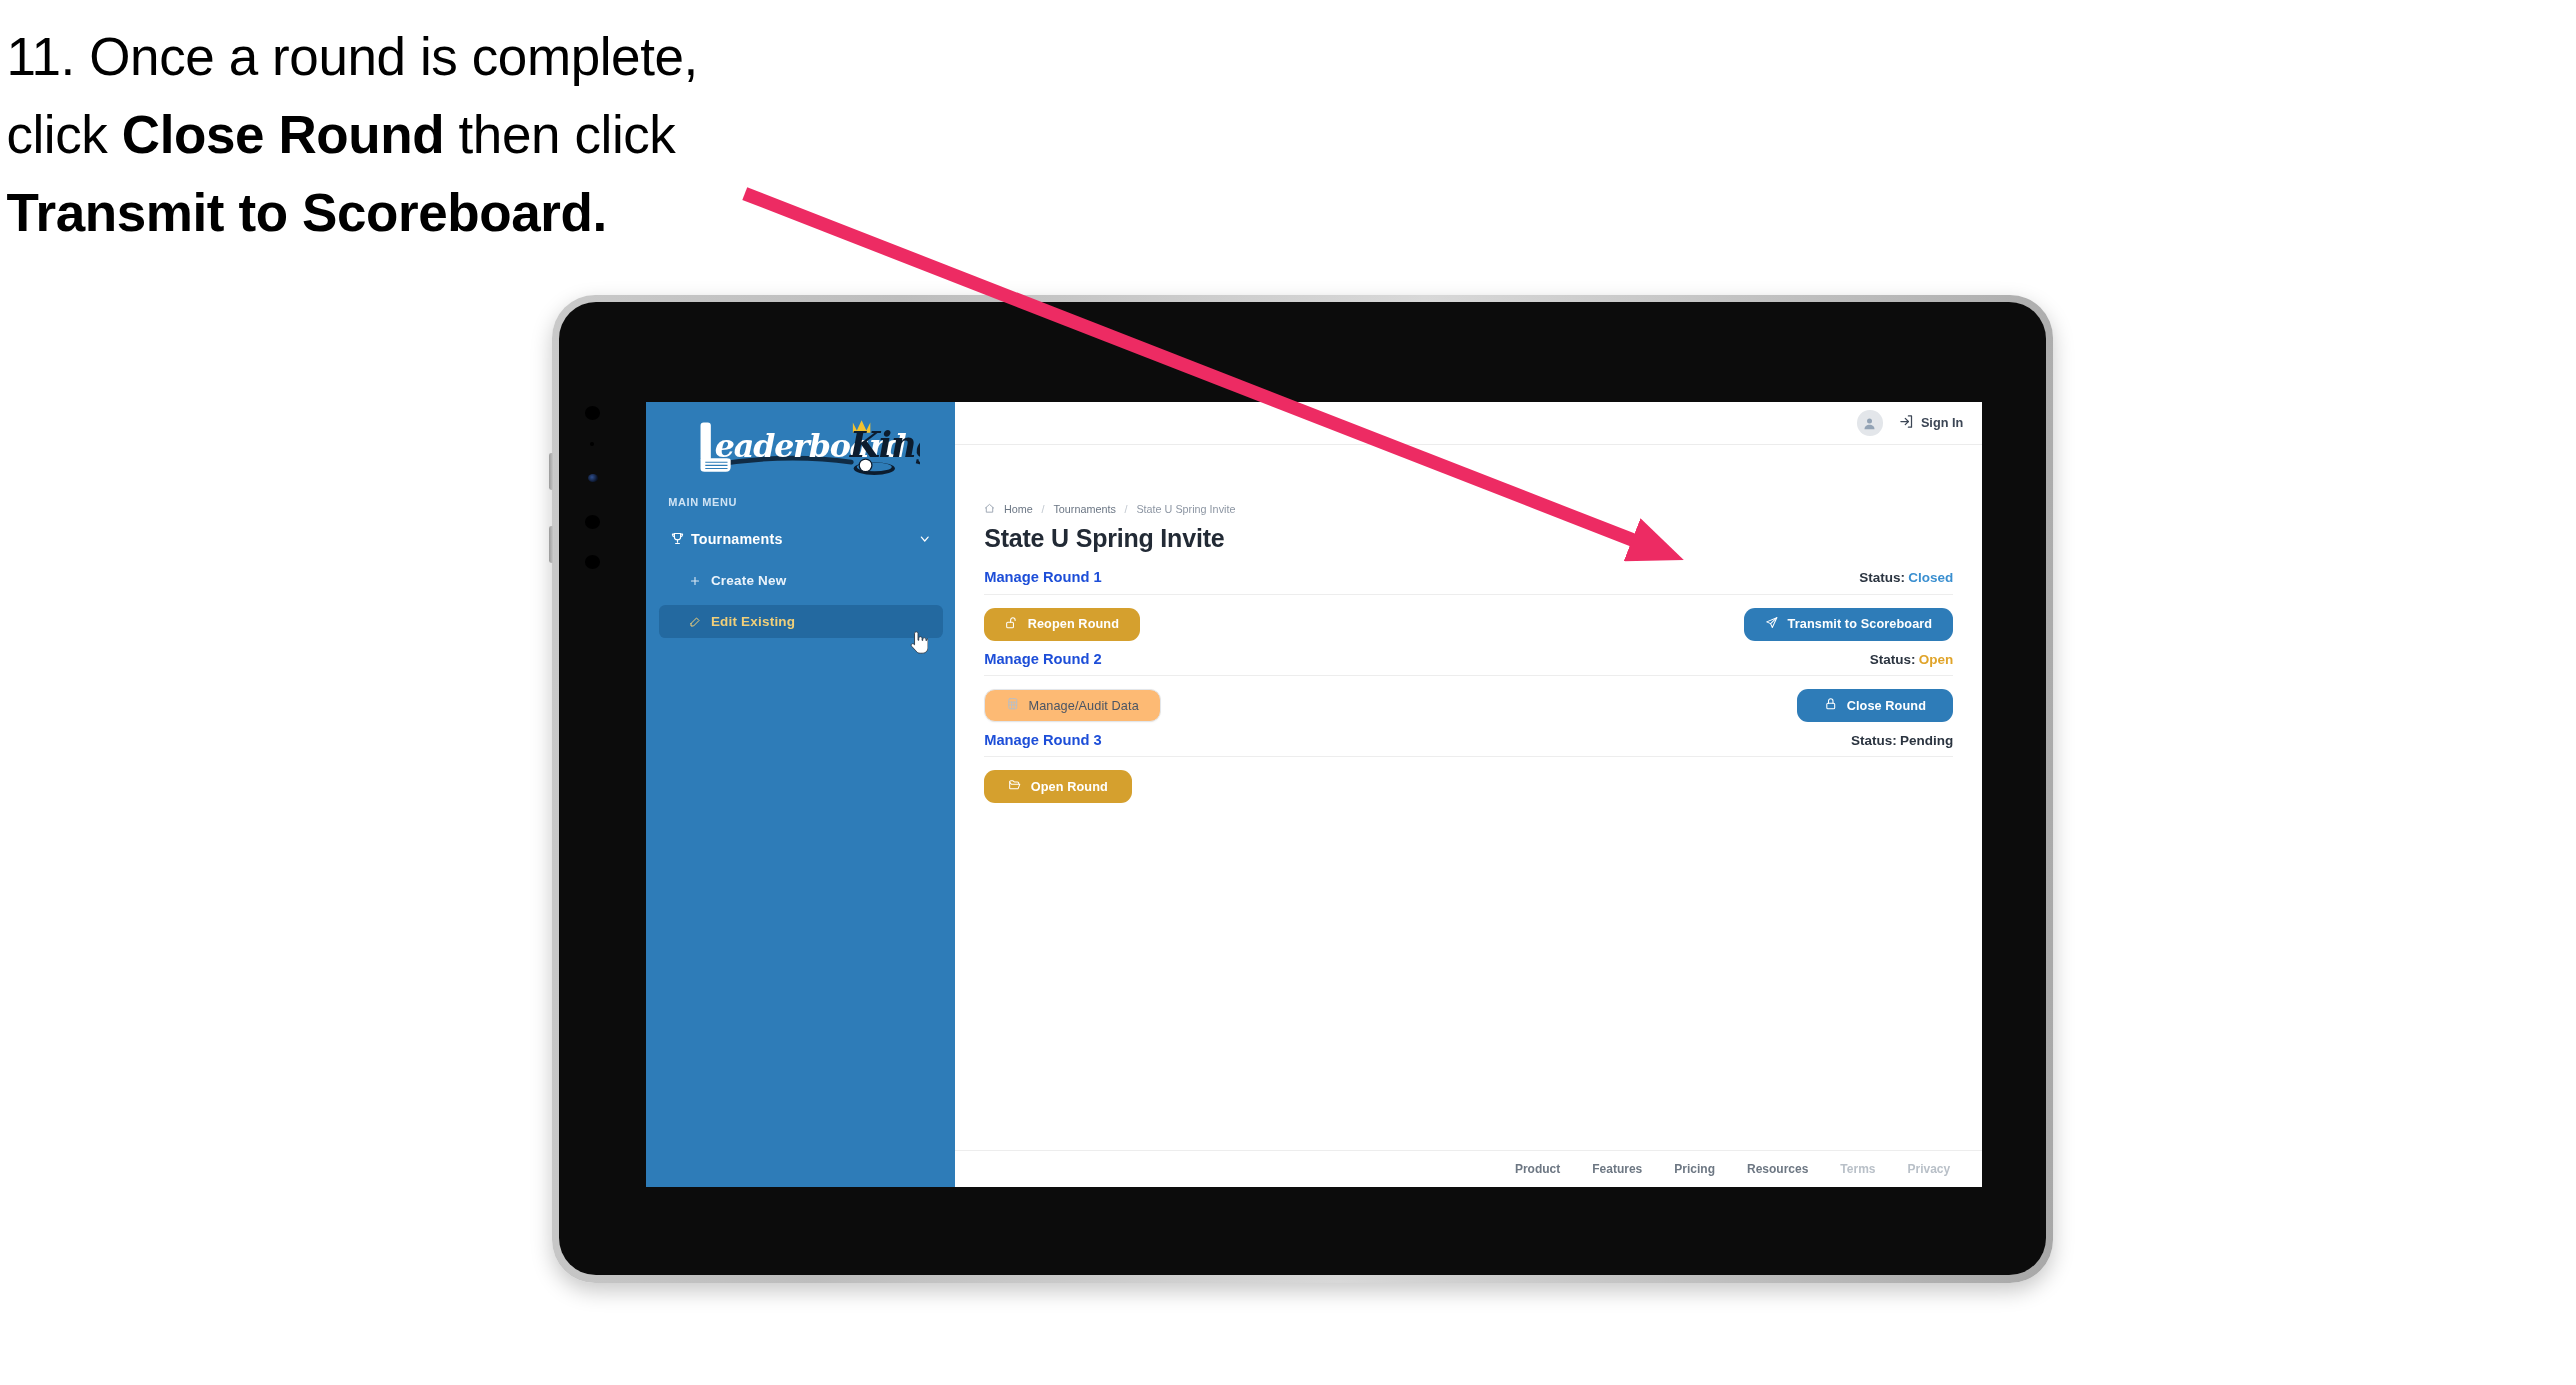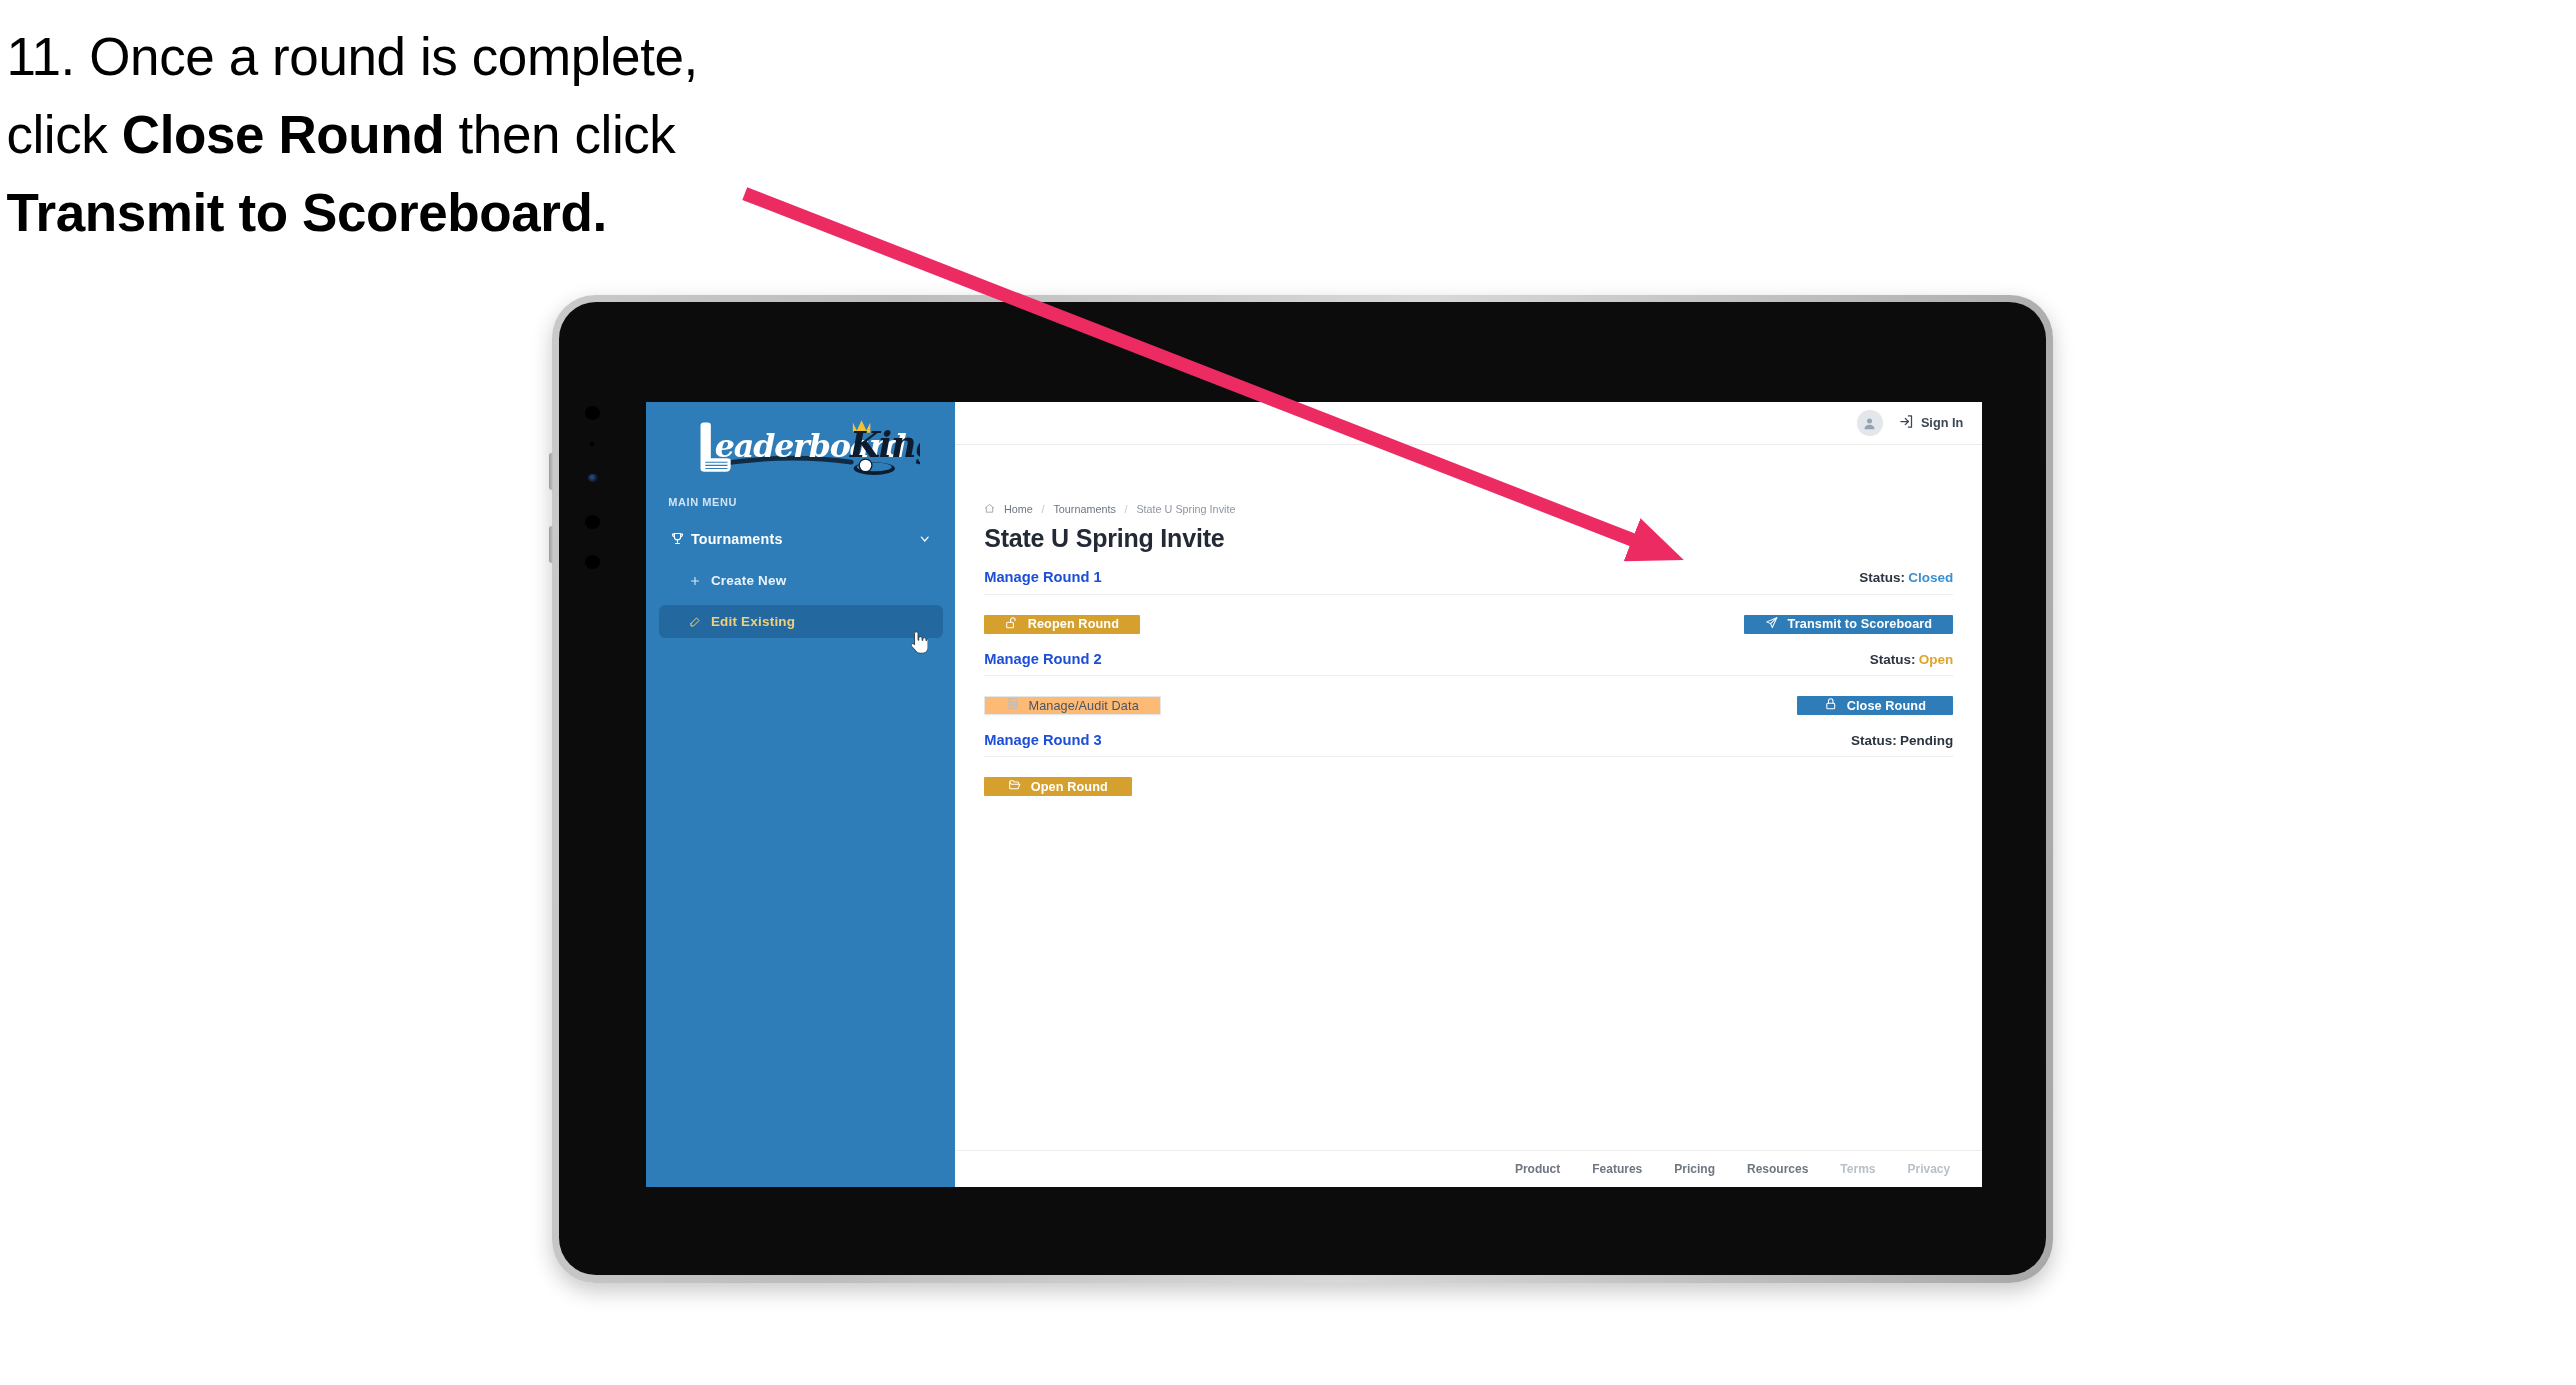--- a/index.html
+++ b/index.html
@@ -270,23 +270,23 @@
     justify-content: space-between;
     margin-top: 12.7px;
     min-height: 33px;
   }
 
   .btn {
     display: inline-flex;
     align-items: center;
     justify-content: center;
     gap: 8.8px;
-    height: 19px;
+    height: 33px;
     padding: 0 21px;
-    border-radius: 1px;
+    border-radius: 11px;
     border: none;
     font-family: "Liberation Sans", sans-serif;
     font-size: 12.7px;
     font-weight: 700;
     letter-spacing: 0.1px;
     cursor: pointer;
     box-sizing: border-box;
     white-space: nowrap;
   }
   .btn-gold  { background: #d5a02e; color: #ffffff; min-width: 156px; }

